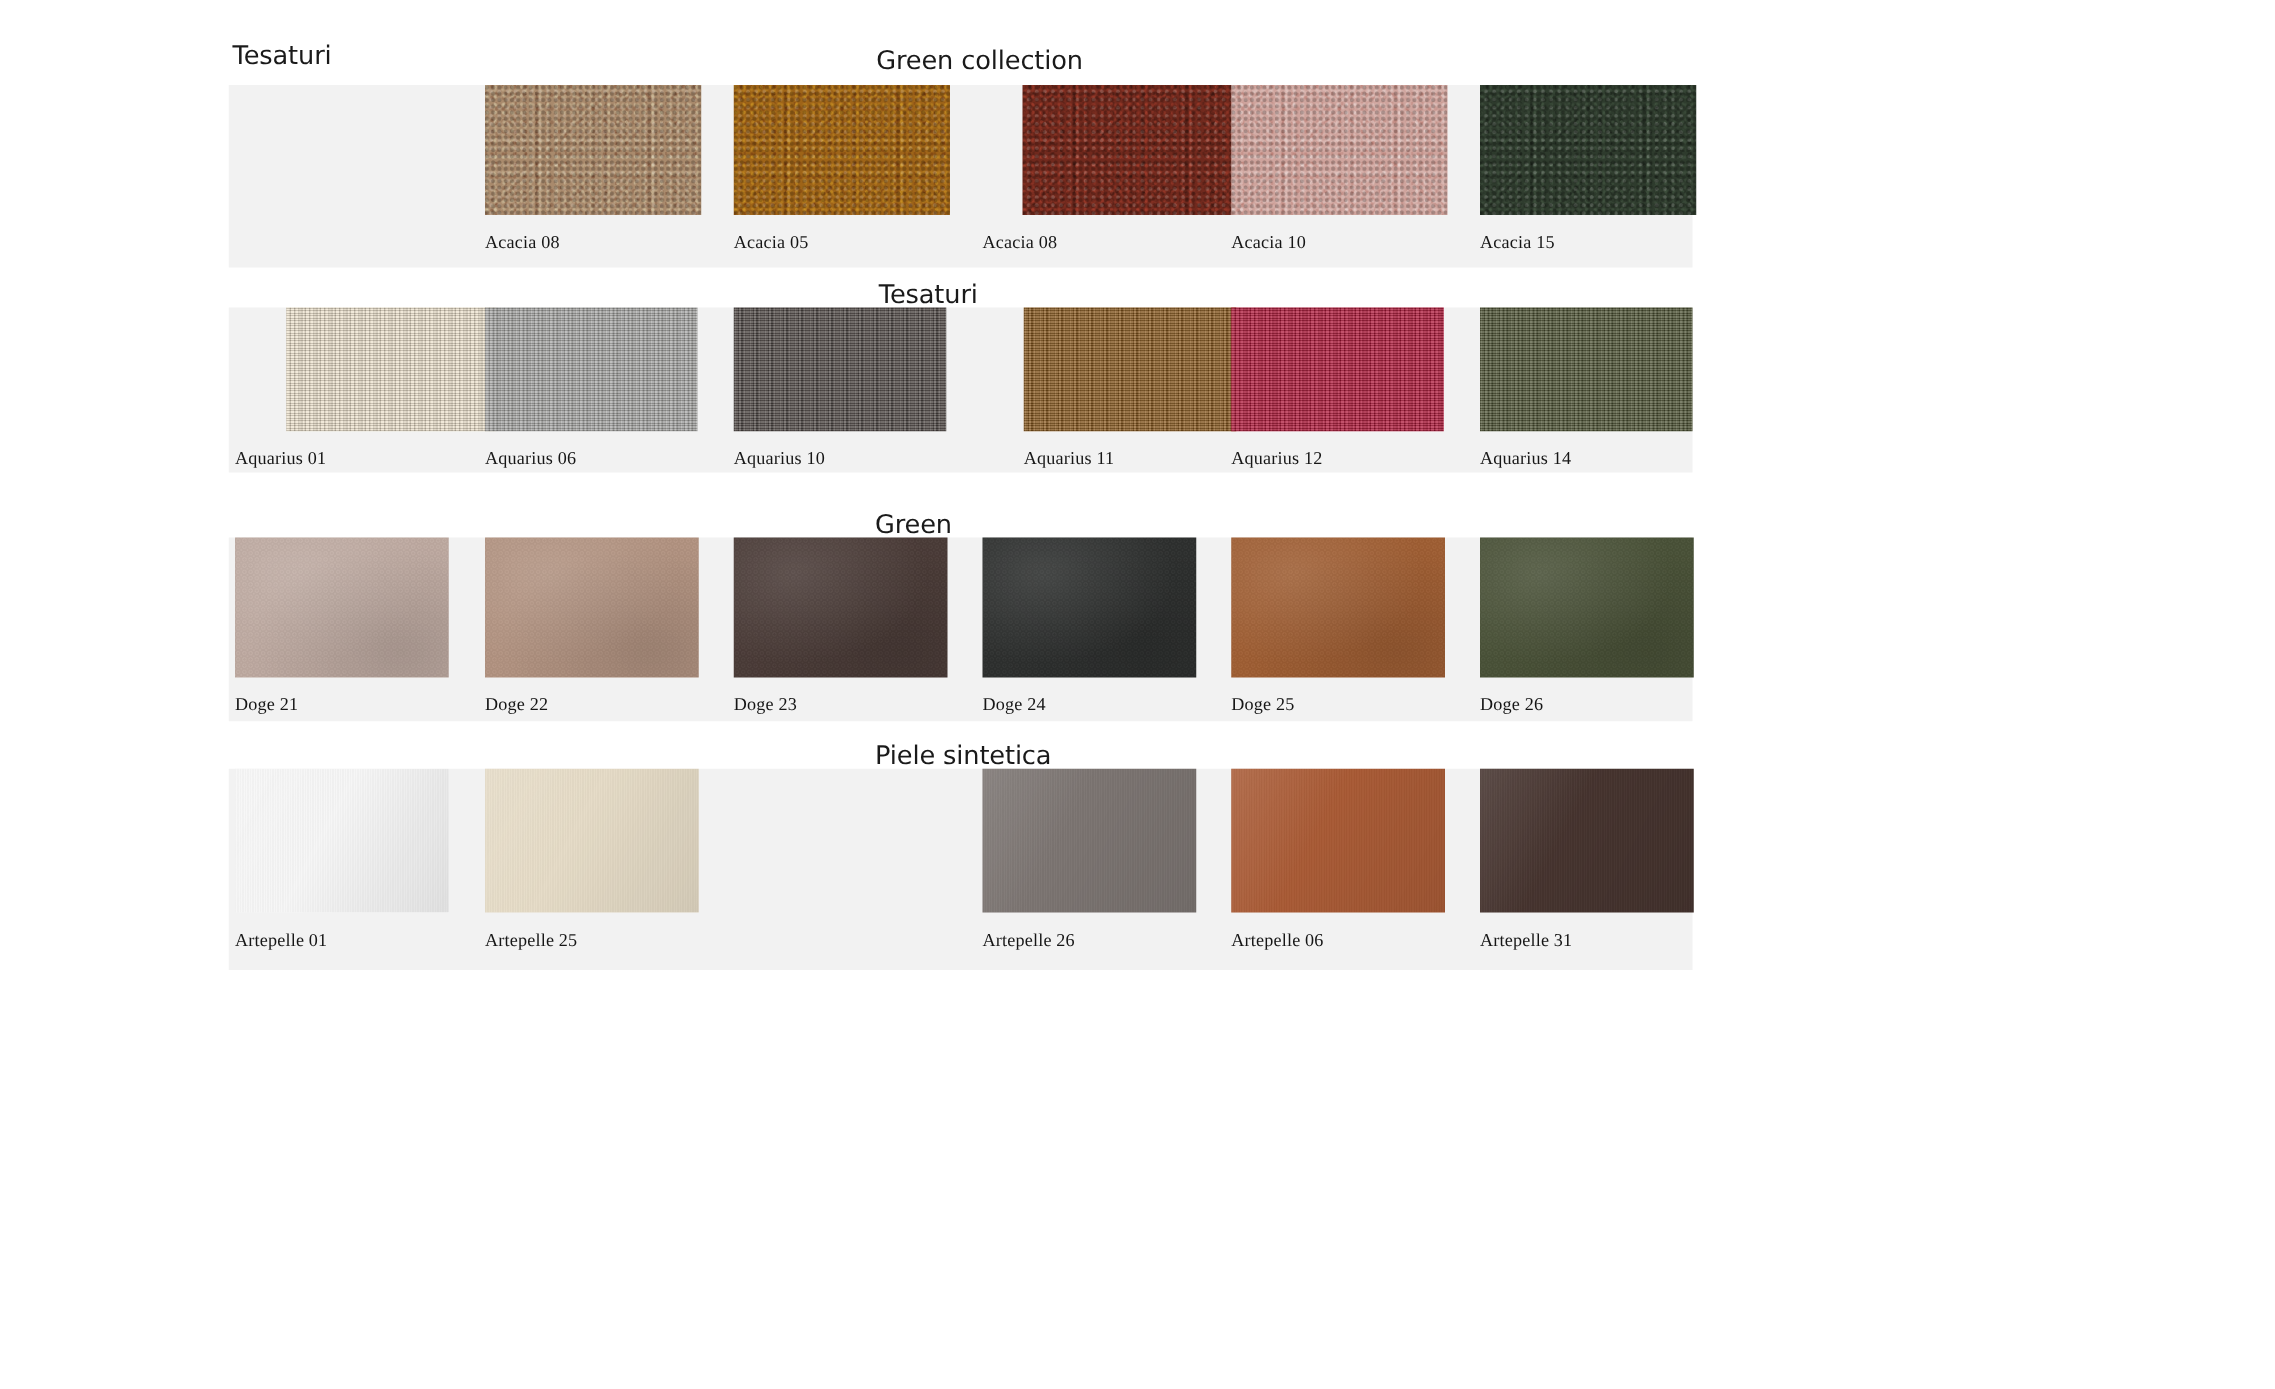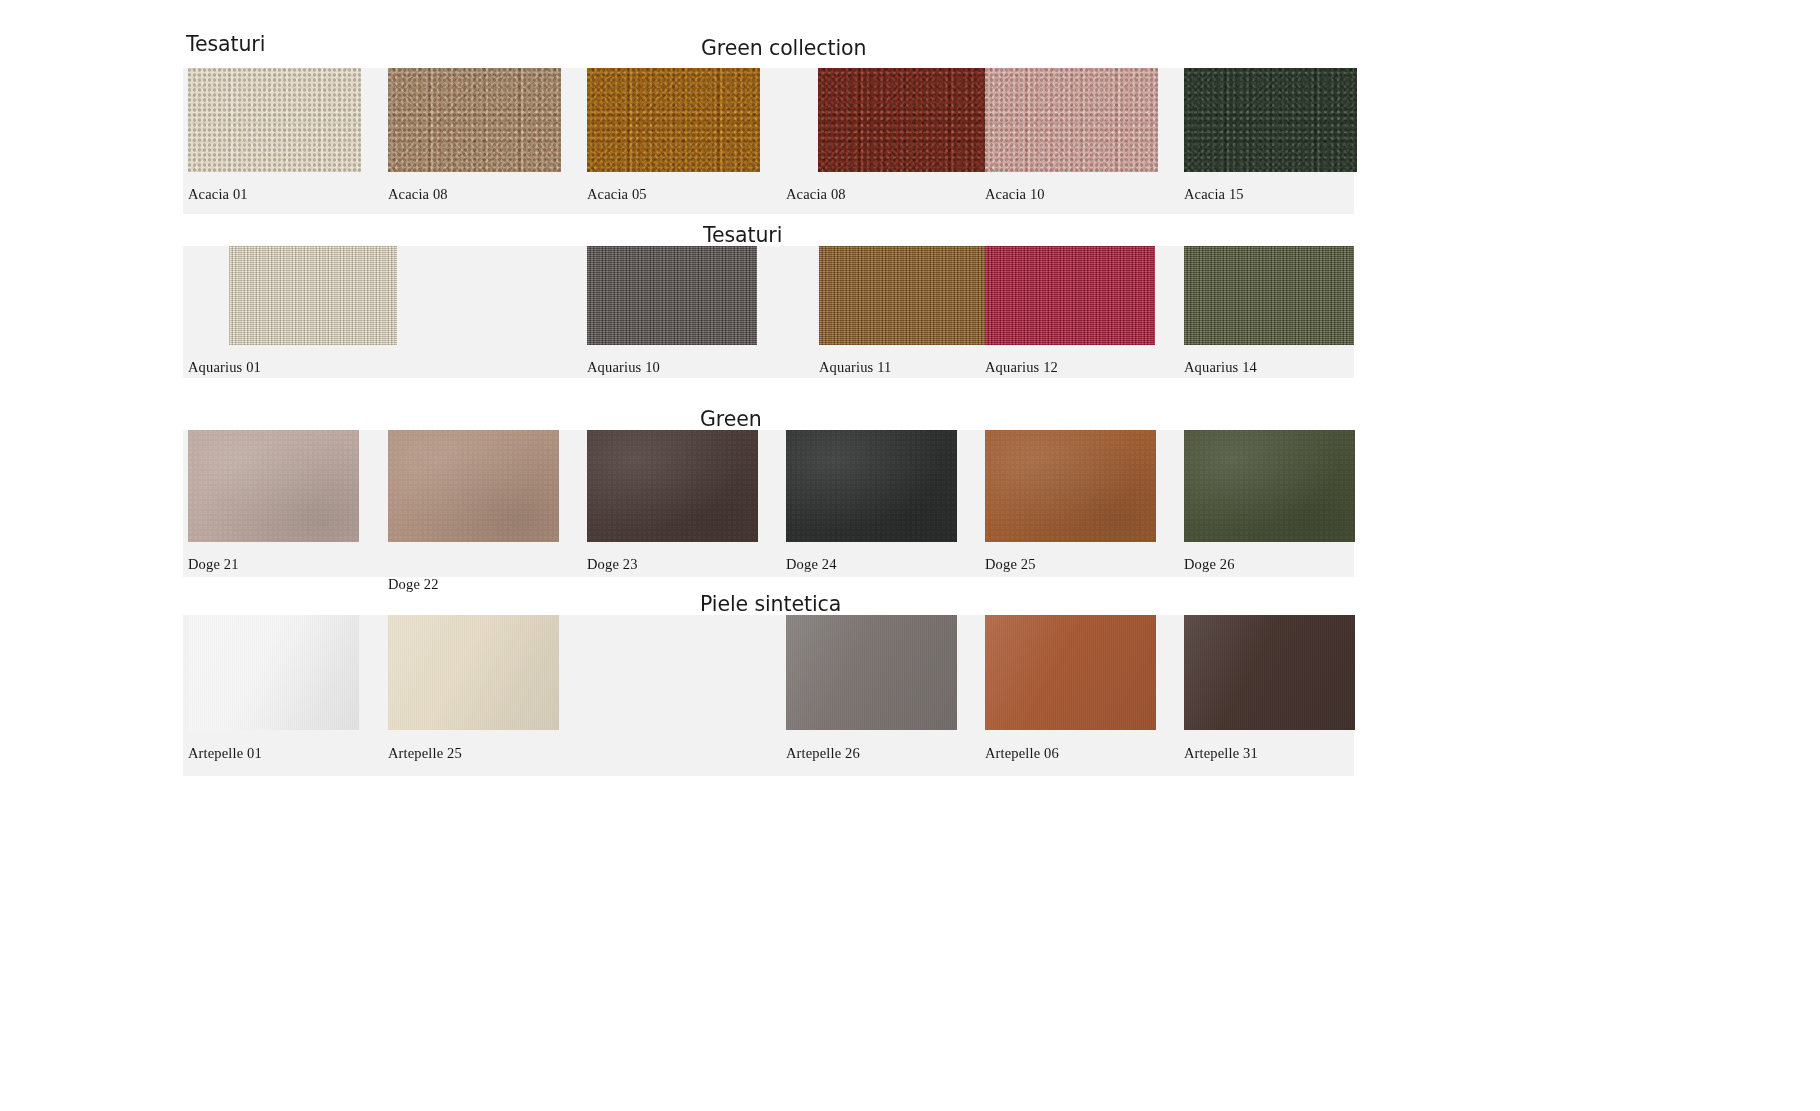--- a/index.html
+++ b/index.html
@@ -134,27 +134,20 @@
 
 <div id="page">
 
   <div class="top-head-row">
     <div class="head-left">Tesaturi</div>
     <div class="head-center" style="left:701px;">Green collection</div>
   </div>
 
   <div class="band" id="band-acacia" style="top:68px; height:146px;">
     <div class="swatch-row">
-        <div class="cell" style="left: 5px; width: 173px; height: 104px;">
-          <div class="swatch" style="width: 173px; height: 104px; background: rgb(226, 216, 197);">
-            <div class="tex tex-boucle"></div>
-            <div class="tex tex-boucle2"></div>
-          </div>
-          <div class="label" style="top: 118px;">Acacia 01</div>
-        </div>
         <div class="cell" style="left: 205px; width: 173px; height: 104px;">
           <div class="swatch" style="width: 173px; height: 104px; background: rgb(169, 138, 108);">
             <div class="tex tex-boucle"></div>
             <div class="tex tex-boucle2"></div>
           </div>
           <div class="label" style="top: 118px;">Acacia 08</div>
         </div>
         <div class="cell" style="left: 404px; width: 173px; height: 104px;">
           <div class="swatch" style="width: 173px; height: 104px; background: rgb(158, 100, 24);">
             <div class="tex tex-boucle"></div>
@@ -190,20 +183,27 @@
 
   <div class="band" id="band-aquarius" style="top:246px; height:132px;">
     <div class="swatch-row">
         <div class="cell" style="left: 5px; width: 168px; height: 126px; padding-left: 41px;">
           <div class="swatch" style="width: 168px; height: 99px; background: rgb(236, 225, 203);">
             <div class="tex tex-weave"></div>
             <div class="tex tex-weave2"></div>
           </div>
           <div class="label" style="top: 113px;">Aquarius 01</div>
         </div>
+        <div class="cell" style="left: 205px; width: 170px; height: 99px;">
+          <div class="swatch" style="width: 170px; height: 99px; background: rgb(169, 169, 167);">
+            <div class="tex tex-weave"></div>
+            <div class="tex tex-weave2"></div>
+          </div>
+          <div class="label" style="top: 113px;">Aquarius 06</div>
+        </div>
         <div class="cell" style="left: 404px; width: 170px; height: 99px;">
           <div class="swatch" style="width: 170px; height: 99px; background: rgb(82, 75, 72);">
             <div class="tex tex-weave"></div>
             <div class="tex tex-weave2"></div>
           </div>
           <div class="label" style="top: 113px;">Aquarius 10</div>
         </div>
         <div class="cell" style="left: 636px; width: 180px; height: 99px;">
           <div class="swatch" style="width: 170px; height: 99px; background: rgb(139, 90, 30);">
             <div class="tex tex-weave"></div>
@@ -235,21 +235,21 @@
         <div class="cell" style="left: 5px; width: 171px; height: 112px;">
           <div class="swatch" style="width: 171px; height: 112px; background: rgb(191, 171, 162);">
             <div class="tex tex-leather"></div>
           </div>
           <div class="label" style="top: 126px;">Doge 21</div>
         </div>
         <div class="cell" style="left: 205px; width: 171px; height: 112px;">
           <div class="swatch" style="width: 171px; height: 112px; background: rgb(179, 148, 130);">
             <div class="tex tex-leather"></div>
           </div>
-          <div class="label" style="top: 126px; margin-top: 20px;">Doge 22</div>
+          <div class="label" style="top: 126px;">Doge 22</div>
         </div>
         <div class="cell" style="left: 404px; width: 171px; height: 112px;">
           <div class="swatch" style="width: 171px; height: 112px; background: rgb(75, 60, 56);">
             <div class="tex tex-leather"></div>
           </div>
           <div class="label" style="top: 126px;">Doge 23</div>
         </div>
         <div class="cell" style="left: 603px; width: 171px; height: 112px;">
           <div class="swatch" style="width: 171px; height: 112px; background: rgb(46, 48, 47);">
             <div class="tex tex-leather"></div>

